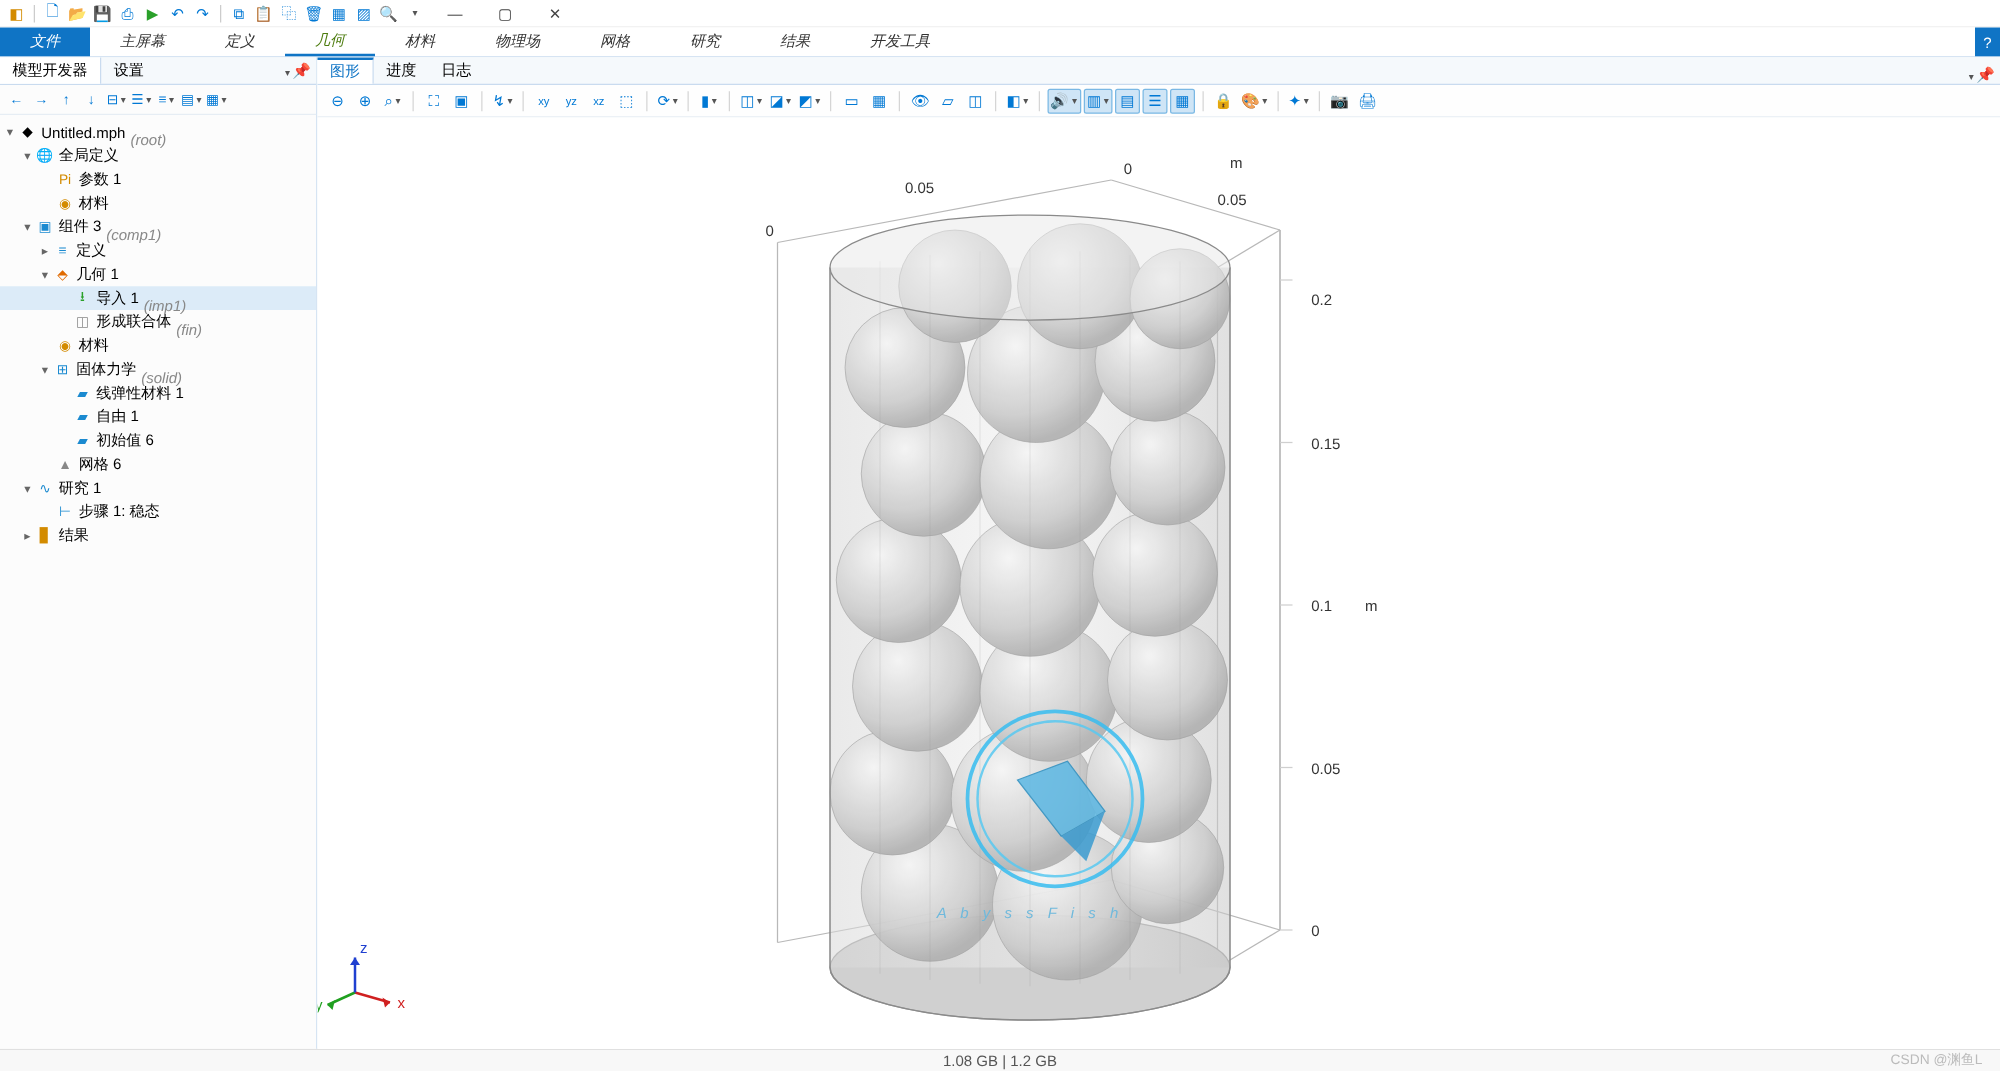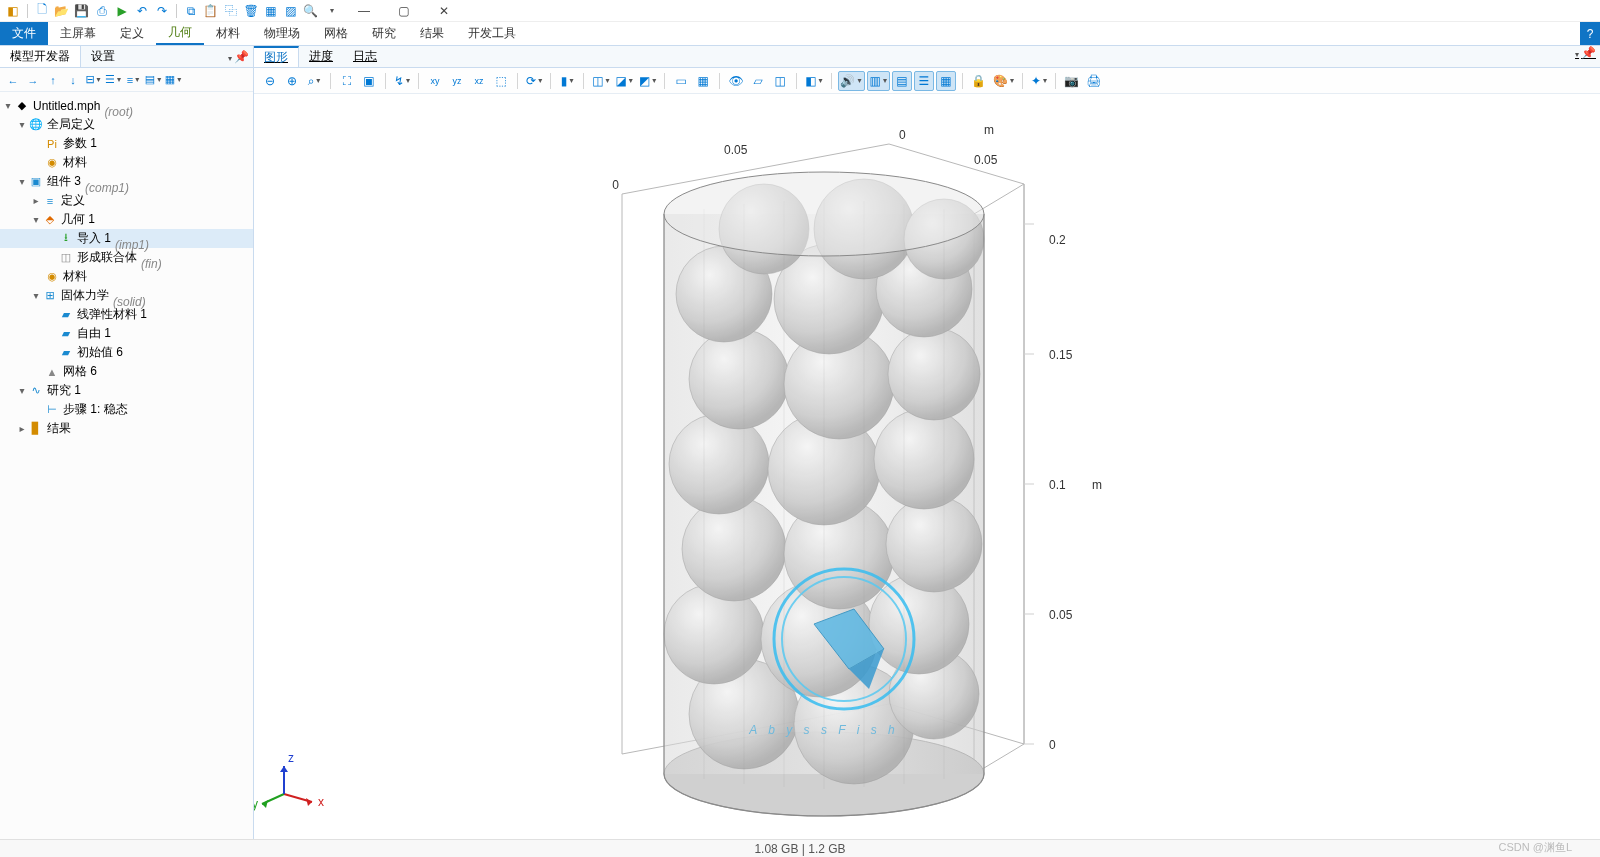--- a/index.html
+++ b/index.html
@@ -5,52 +5,52 @@
 * { margin:0; padding:0; box-sizing:border-box; font-family:"Microsoft YaHei","Segoe UI",sans-serif; font-size:12px; }
 html,body { width:1600px; height:857px; overflow:hidden; background:#fff; }
 .titlebar { height:22px; display:flex; align-items:center; background:#fff; border-bottom:1px solid #eee; }
 .titlebar .qat { display:flex; align-items:center; gap:2px; padding:0 4px; }
 .titlebar .qat .tb { width:18px; height:18px; display:flex; align-items:center; justify-content:center; color:#0078d4; cursor:pointer; }
 .titlebar .qat .sep { width:1px; height:14px; background:#ccc; margin:0 3px; }
 .titlebar .apptitle { flex:1; text-align:center; color:#333; font-size:12px; }
 .titlebar .winbtns { display:flex; }
 .titlebar .winbtns div { width:40px; height:22px; display:flex; align-items:center; justify-content:center; cursor:pointer; color:#444; }
 .menubar { height:24px; display:flex; align-items:stretch; background:#fff; border-bottom:1px solid #c9dbef; }
-.menubar .mitem { padding:0 12px; display:flex; align-items:center; cursor:pointer; color:#333; }
+.menubar .mitem { padding:0 24px; display:flex; align-items:center; cursor:pointer; color:#333;font-style:italic; }
 .menubar .mitem.file { background:#0f74c5; color:#fff; font-weight:400; }
 .menubar .mitem.active { color:#4d7c0f; border-bottom:2px solid #0f74c5; }
 .menubar .help { margin-left:auto; width:20px; background:#0f74c5; color:#fff; display:flex; align-items:center; justify-content:center; cursor:pointer; }
 .workarea { display:flex; height:calc(100% - 22px - 24px - 18px); }
 .leftpanel { width:254px; border-right:1px solid #c9dbef; display:flex; flex-direction:column; background:#fcfcfc; }
 .leftpanel .tabs { height:22px; display:flex; align-items:center; border-bottom:1px solid #c9dbef; background:#f5f9fc; }
 .leftpanel .tabs .ptab { padding:0 10px; height:100%; display:flex; align-items:center; cursor:pointer; }
 .leftpanel .tabs .ptab.active { background:#fff; border-right:1px solid #c9dbef; }
 .leftpanel .tabs .pinbox { margin-left:auto; display:flex; gap:2px; padding-right:4px; color:#555; }
 .leftpanel .mini-toolbar { height:24px; display:flex; align-items:center; gap:2px; padding:0 4px; border-bottom:1px solid #e6edf4; }
 .leftpanel .mini-toolbar .tb { width:18px; height:18px; display:flex; align-items:center; justify-content:center; color:#0078d4; cursor:pointer; font-size:11px; }
 .tree { flex:1; overflow:auto; padding:4px 0; }
 .tree-row { display:flex; align-items:center; height:19px; padding-right:6px; cursor:pointer; white-space:nowrap; }
 .tree-row.selected { background:#dcebf8; }
 .tree-row .tw { width:12px; text-align:center; color:#666; font-size:10px; cursor:pointer; }
 .tree-row .ic { width:16px; height:16px; display:inline-flex; align-items:center; justify-content:center; margin-right:3px; font-size:11px; }
 .tree-row .lbl { color:#000000; }
 .tree-row .tag { color:#888; font-style:italic; margin-left:4px;margin-top:12px; }
 .graphics { flex:1; display:flex; flex-direction:column; background:#fff; }
-.graphics .tabs { height:22px; display:flex; align-items:flex-start; background:#f5f9fc; border-bottom:1px solid #c9dbef;text-decoration:underline; }
+.graphics .tabs { height:22px; display:flex; align-items:flex-end; background:#f5f9fc; border-bottom:1px solid #c9dbef; }
 .graphics .tabs .ptab { padding:0 10px; height:100%; display:flex; align-items:center; cursor:pointer; }
 .graphics .tabs .ptab.active { background:#fff; color:#0f74c5; border-right:1px solid #c9dbef; border-top:2px solid #0f74c5; }
 .graphics .tabs .pinbox { margin-left:auto; display:flex; gap:2px; padding-right:4px; color:#555; }
 .graphics .gtoolbar { height:26px; display:flex; align-items:center; gap:2px; padding:0 6px; border-bottom:1px solid #e6edf4; background:#fefefe; flex-wrap:nowrap; }
 .graphics .gtoolbar .tb { height:20px; min-width:20px; padding:0 2px; display:flex; align-items:center; justify-content:center; color:#0078d4; cursor:pointer; border-radius:2px; }
 .graphics .gtoolbar .tb.active { background:#cfe5f6; border:1px solid #7ab8e4; }
 .graphics .gtoolbar .sep { width:1px; height:16px; background:#d5d5d5; margin:0 4px; }
 .canvas { flex:1; position:relative; background:#fff; overflow:hidden; }
 .canvas svg { position:absolute; inset:0; }
 .statusbar { height:18px; display:flex; align-items:center; justify-content:center; background:#f8f8f8; border-top:1px solid #e0e0e0; color:#555; font-size:11px; }
-.csdn { position:absolute; right:28px; bottom:2px; color:#bbb; font-size:11px; }
+.csdn { position:absolute; right:14px; bottom:2px; color:#bbb; font-size:11px; }
 .dd::after { content:"▾"; font-size:8px; margin-left:2px; color:#555; }
 </style>
 </head>
 <body>
 
 <div class="titlebar">
   <div class="qat">
     <div class="tb" style="color:#d38b00">◧</div>
     <div class="sep"></div>
     <div class="tb">🗋</div>

